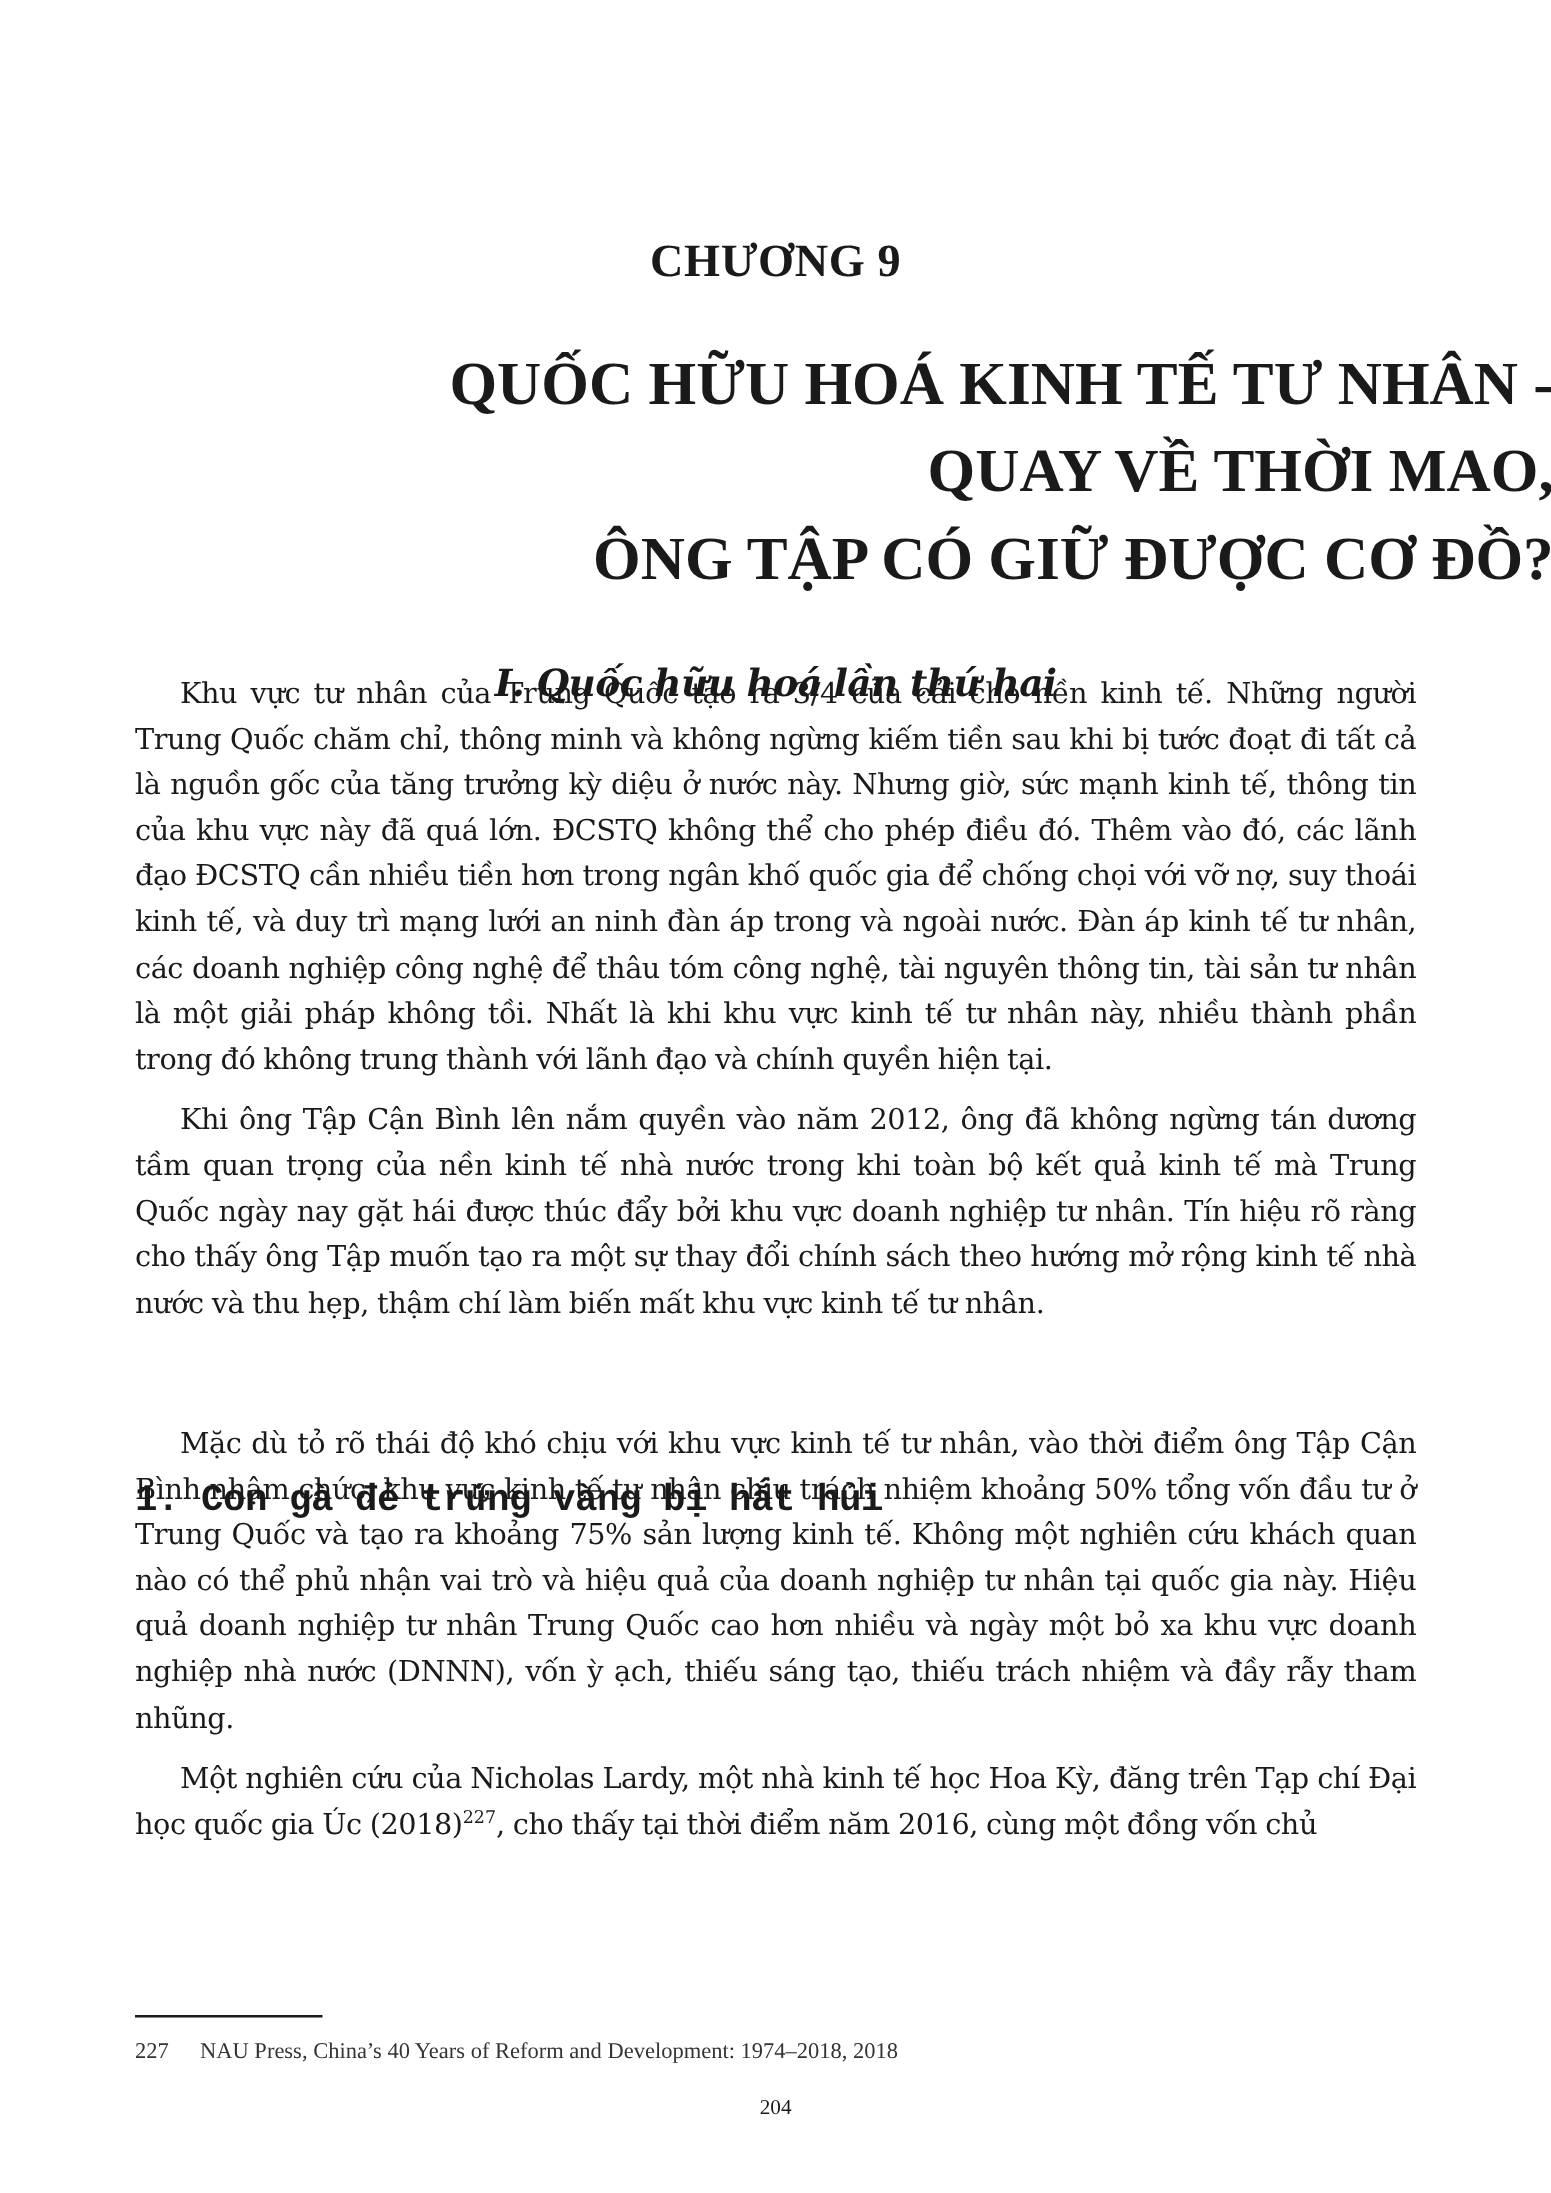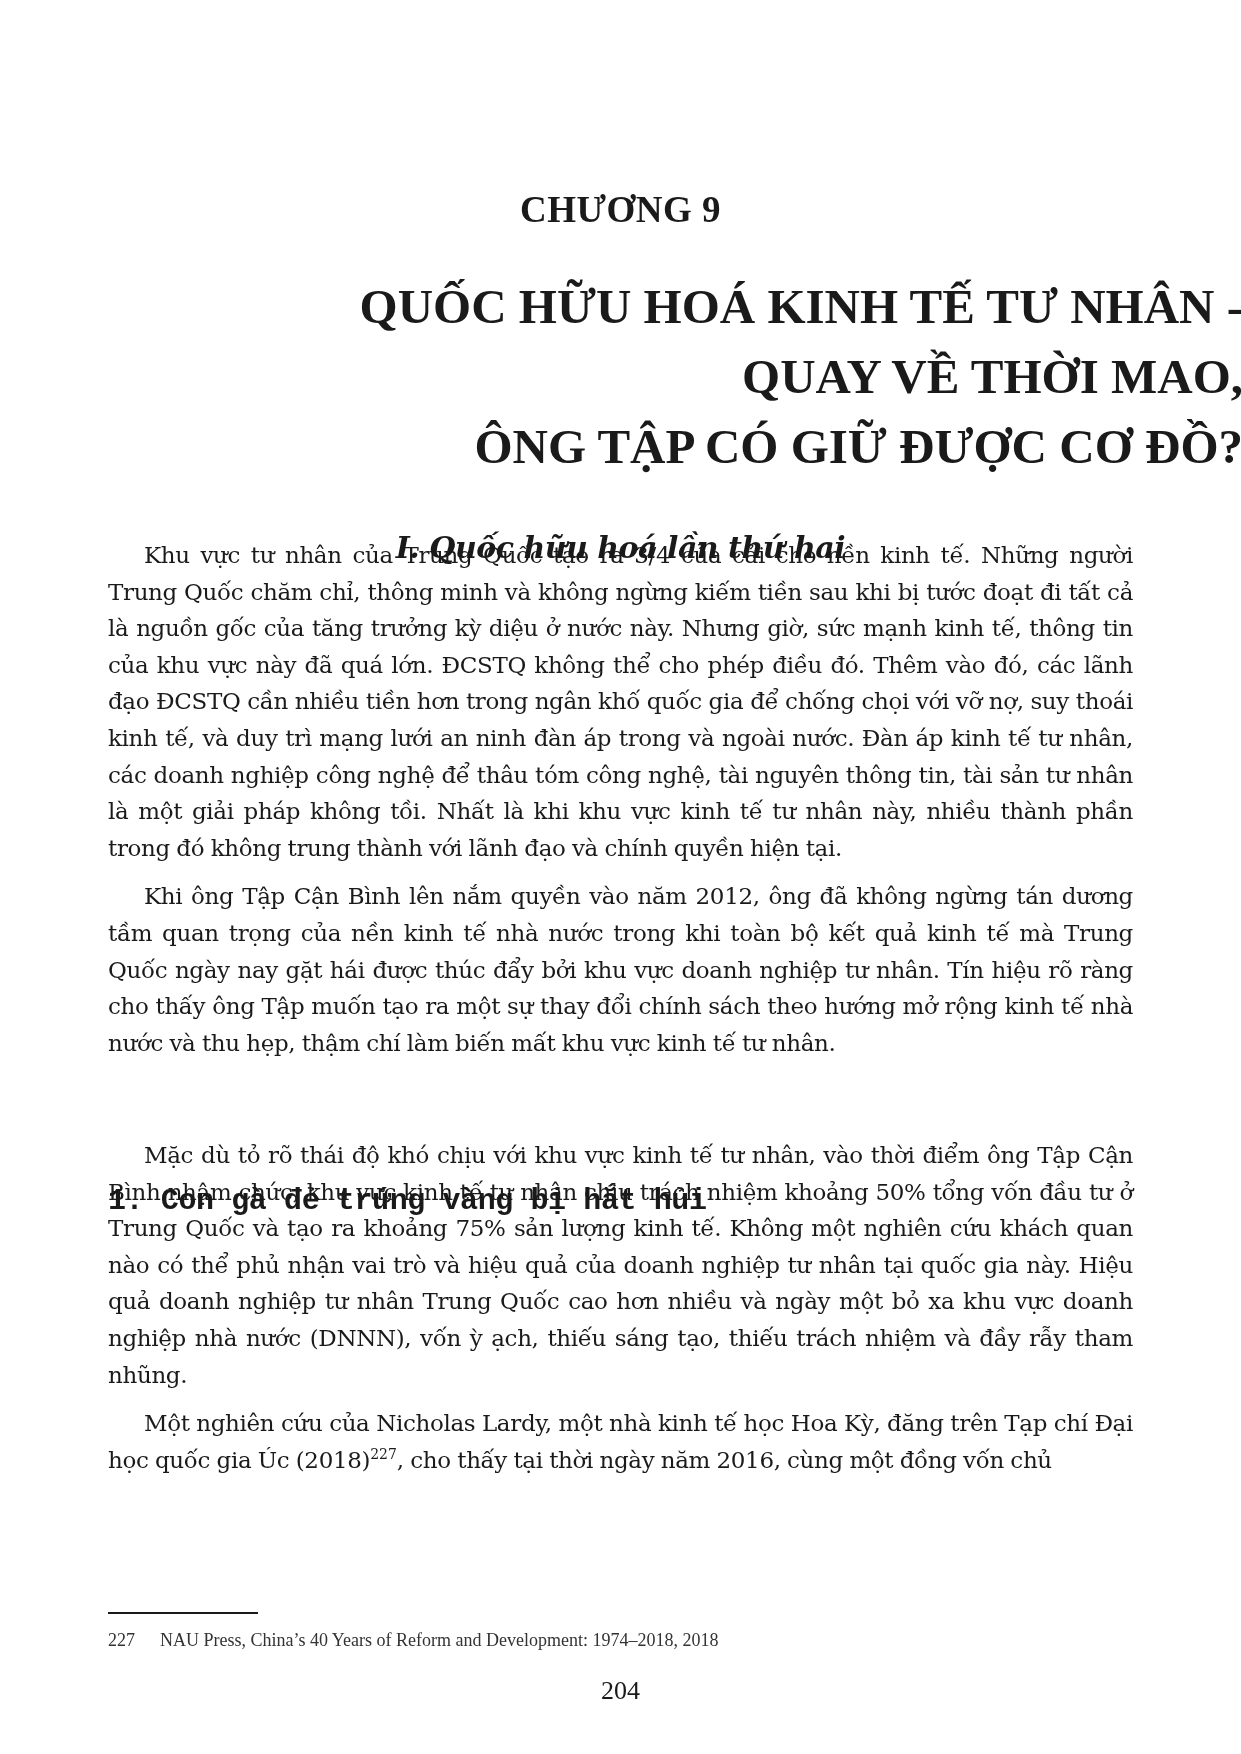--- a/index.html
+++ b/index.html
@@ -38,21 +38,21 @@
   }
   sup { font-size: 14px; line-height: 0; vertical-align: 9px; letter-spacing: 0; }
   .fn-rule { position: absolute; left: 108px; top: 1612px; width: 150px; height: 2px; background: #1a1a1a; }
   .footnote {
     position: absolute; left: 108px; top: 1630px; font-size: 18px; color: #333;
     font-family: "Liberation Serif", serif;
   }
   .footnote .fn-num { display: inline-block; width: 52px; }
   .page-number {
     position: absolute; left: 0; width: 100%; top: 1676px; text-align: center;
-    font-family: "Liberation Serif", serif; font-size: 26px;
+    font-family: "Liberation Serif", serif; font-size: 17px;
   }
 </style>
 </head>
 <body>
 
 <div class="page">
 
   <div class="chapter-label">CHƯƠNG 9</div>
 
   <h1 class="chapter-title">
@@ -65,21 +65,21 @@
 
   <div class="body" style="top: 537px;">
     <p style="margin-top:0;">Khu vực tư nhân của Trung Quốc tạo ra 3/4 của cải cho nền kinh tế. Những người Trung Quốc chăm chỉ, thông minh và không ngừng kiếm tiền sau khi bị tước đoạt đi tất cả là nguồn gốc của tăng trưởng kỳ diệu ở nước này. Nhưng giờ, sức mạnh kinh tế, thông tin của khu vực này đã quá lớn. ĐCSTQ không thể cho phép điều đó. Thêm vào đó, các lãnh đạo ĐCSTQ cần nhiều tiền hơn trong ngân khố quốc gia để chống chọi với vỡ nợ, suy thoái kinh tế, và duy trì mạng lưới an ninh đàn áp trong và ngoài nước. Đàn áp kinh tế tư nhân, các doanh nghiệp công nghệ để thâu tóm công nghệ, tài nguyên thông tin, tài sản tư nhân là một giải pháp không tồi. Nhất là khi khu vực kinh tế tư nhân này, nhiều thành phần trong đó không trung thành với lãnh đạo và chính quyền hiện tại.</p>
     <p>Khi ông Tập Cận Bình lên nắm quyền vào năm 2012, ông đã không ngừng tán dương tầm quan trọng của nền kinh tế nhà nước trong khi toàn bộ kết quả kinh tế mà Trung Quốc ngày nay gặt hái được thúc đẩy bởi khu vực doanh nghiệp tư nhân. Tín hiệu rõ ràng cho thấy ông Tập muốn tạo ra một sự thay đổi chính sách theo hướng mở rộng kinh tế nhà nước và thu hẹp, thậm chí làm biến mất khu vực kinh tế tư nhân.</p>
   </div>
 
   <h3 class="sub-title">1. Con gà đẻ trứng vàng bị hắt hủi</h3>
 
   <div class="body" style="top: 1125px;">
     <p>Mặc dù tỏ rõ thái độ khó chịu với khu vực kinh tế tư nhân, vào thời điểm ông Tập Cận Bình nhậm chức, khu vực kinh tế tư nhân chịu trách nhiệm khoảng 50% tổng vốn đầu tư ở Trung Quốc và tạo ra khoảng 75% sản lượng kinh tế. Không một nghiên cứu khách quan nào có thể phủ nhận vai trò và hiệu quả của doanh nghiệp tư nhân tại quốc gia này. Hiệu quả doanh nghiệp tư nhân Trung Quốc cao hơn nhiều và ngày một bỏ xa khu vực doanh nghiệp nhà nước (DNNN), vốn ỳ ạch, thiếu sáng tạo, thiếu trách nhiệm và đầy rẫy tham nhũng.</p>
-    <p><span>Một nghiên cứu của Nicholas Lardy, một nhà kinh tế học Hoa Kỳ, đăng trên Tạp chí Đại học quốc gia Úc (2018)</span><sup>227</sup><span>, cho thấy tại thời ngày năm 2016, cùng một đồng vốn chủ</span></p>
+    <p><span>Một nghiên cứu của Nicholas Lardy, một nhà kinh tế học Hoa Kỳ, đăng trên Tạp chí Đại học quốc gia Úc (2018)</span><sup>227</sup><span>, cho thấy tại thời điểm năm 2016, cùng một đồng vốn chủ</span></p>
   </div>
 
   <div class="fn-rule"></div>
 
   <div class="footnote">
     <span class="fn-num">227</span><span>NAU Press, China’s 40 Years of Reform and Development: 1974–2018, 2018</span>
   </div>
 
   <div class="page-number">204</div>
 </div>

